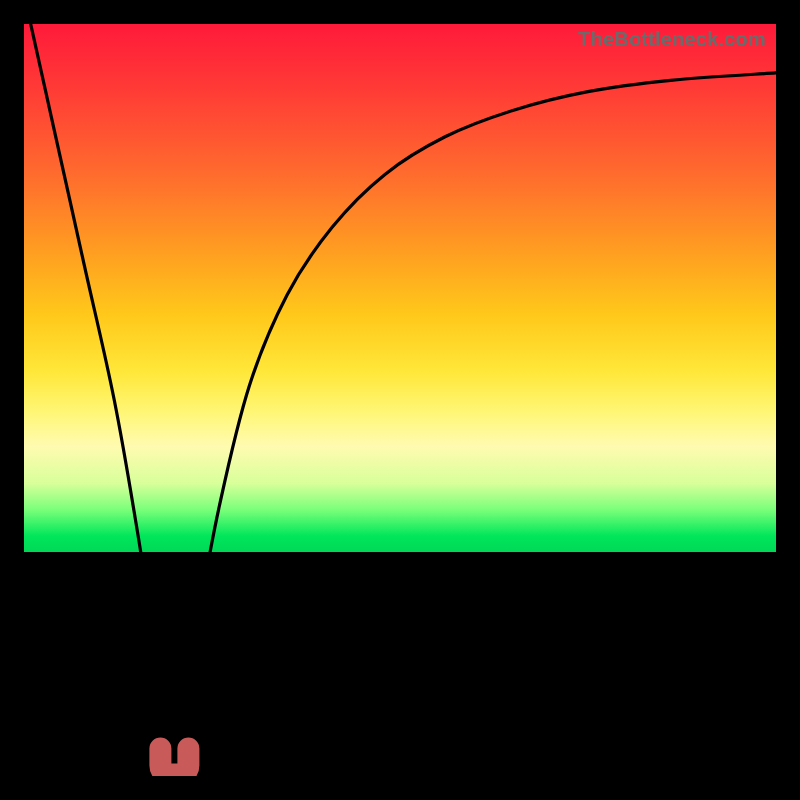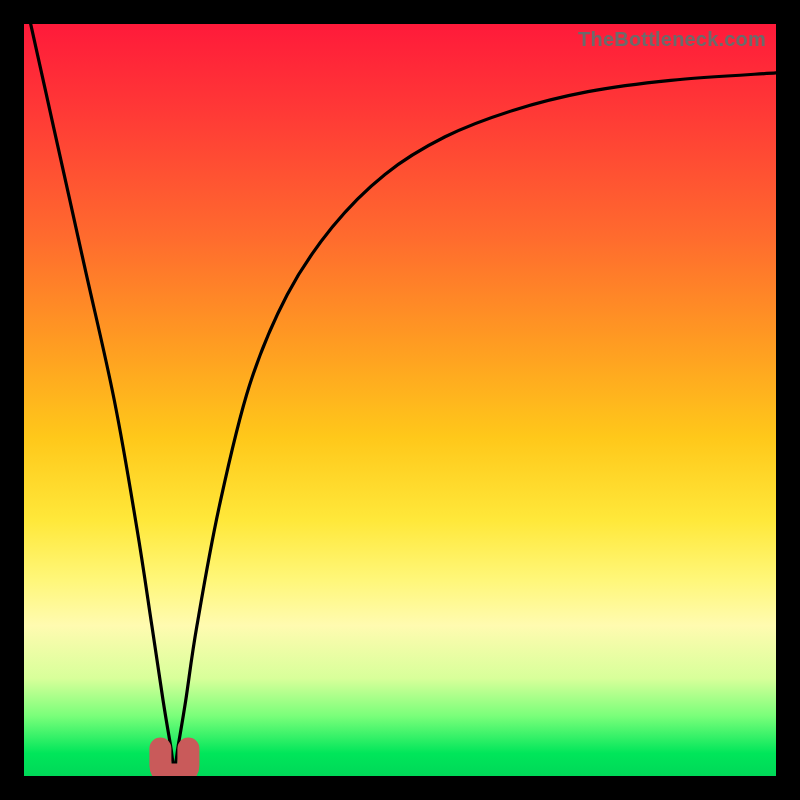--- a/index.html
+++ b/index.html
@@ -8,21 +8,21 @@
     width: 800px;
     height: 800px;
     background: #000;
     overflow: hidden;
   }
   .frame {
     position: absolute;
     left: 24px;
     top: 24px;
     width: 752px;
-    height: 752px;
+    height: 528px;
     background: linear-gradient(to bottom,
       #ff1a3a 0%,
       #ff3a36 12%,
       #ff6a2e 28%,
       #ff9a22 42%,
       #ffc81a 55%,
       #ffe83a 66%,
       #fff77a 74%,
       #fffbb0 80%,
       #d8ff9a 87%,

